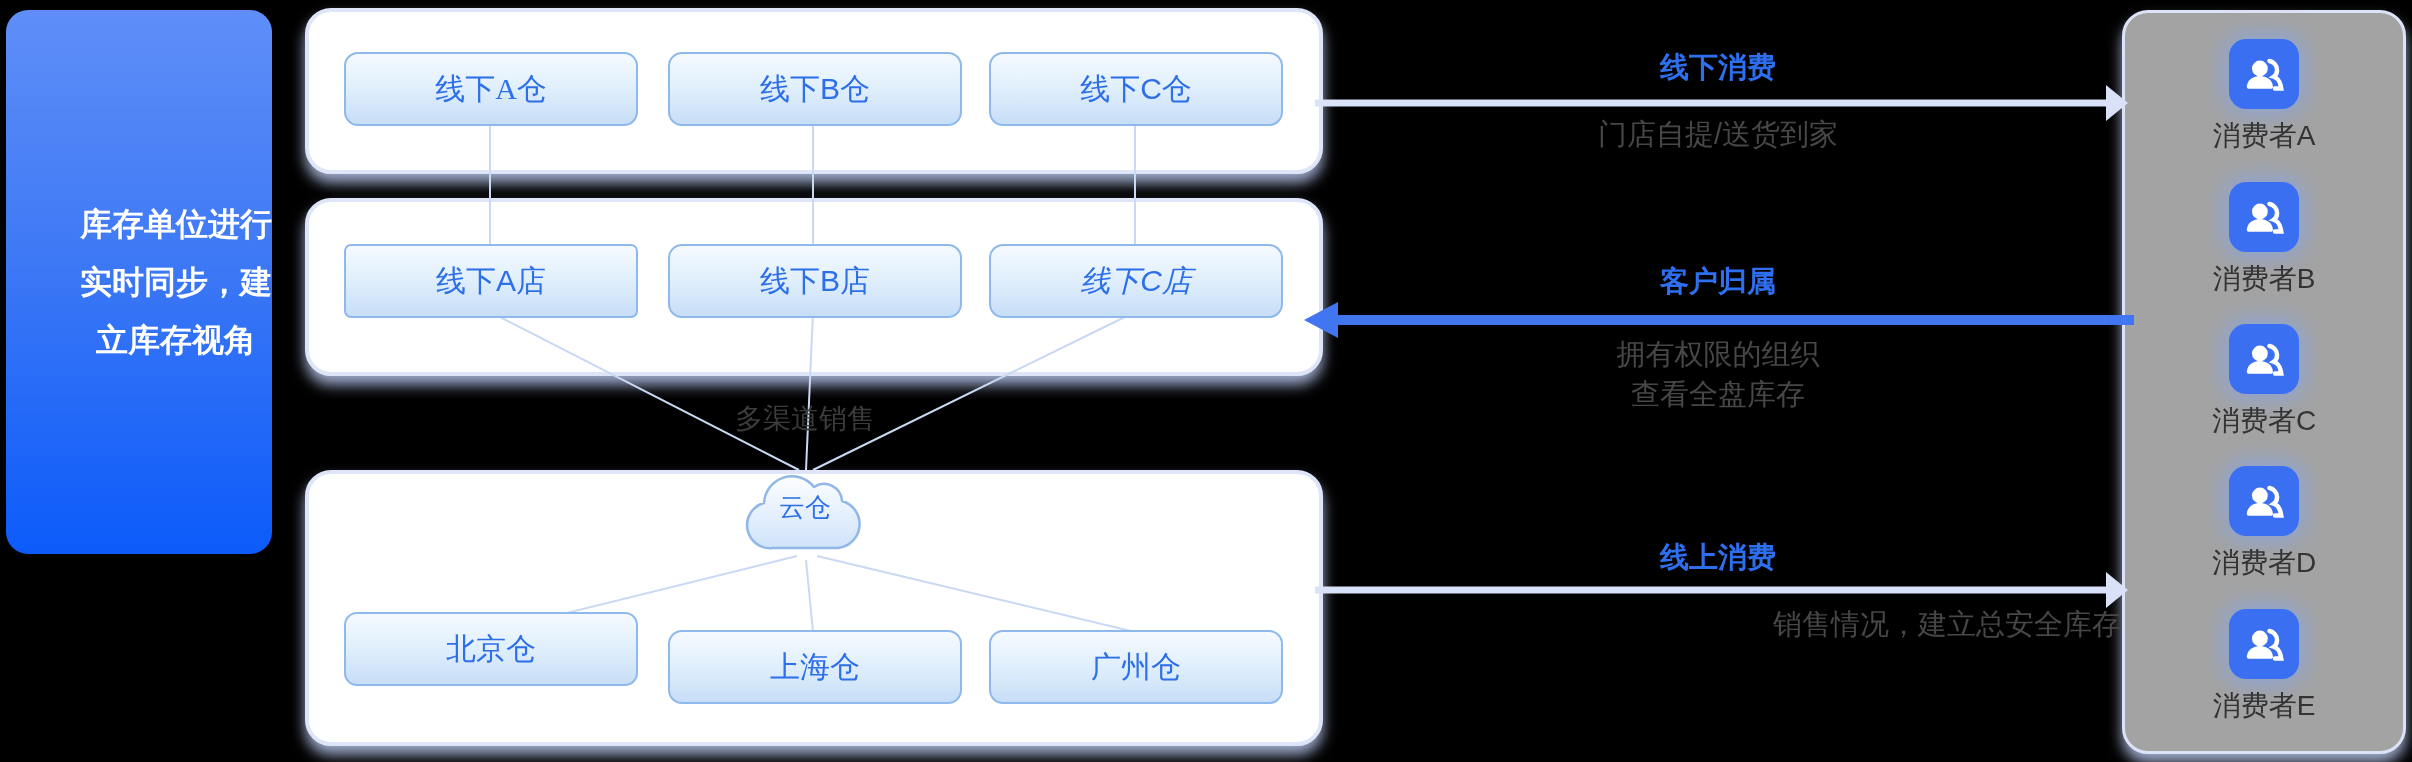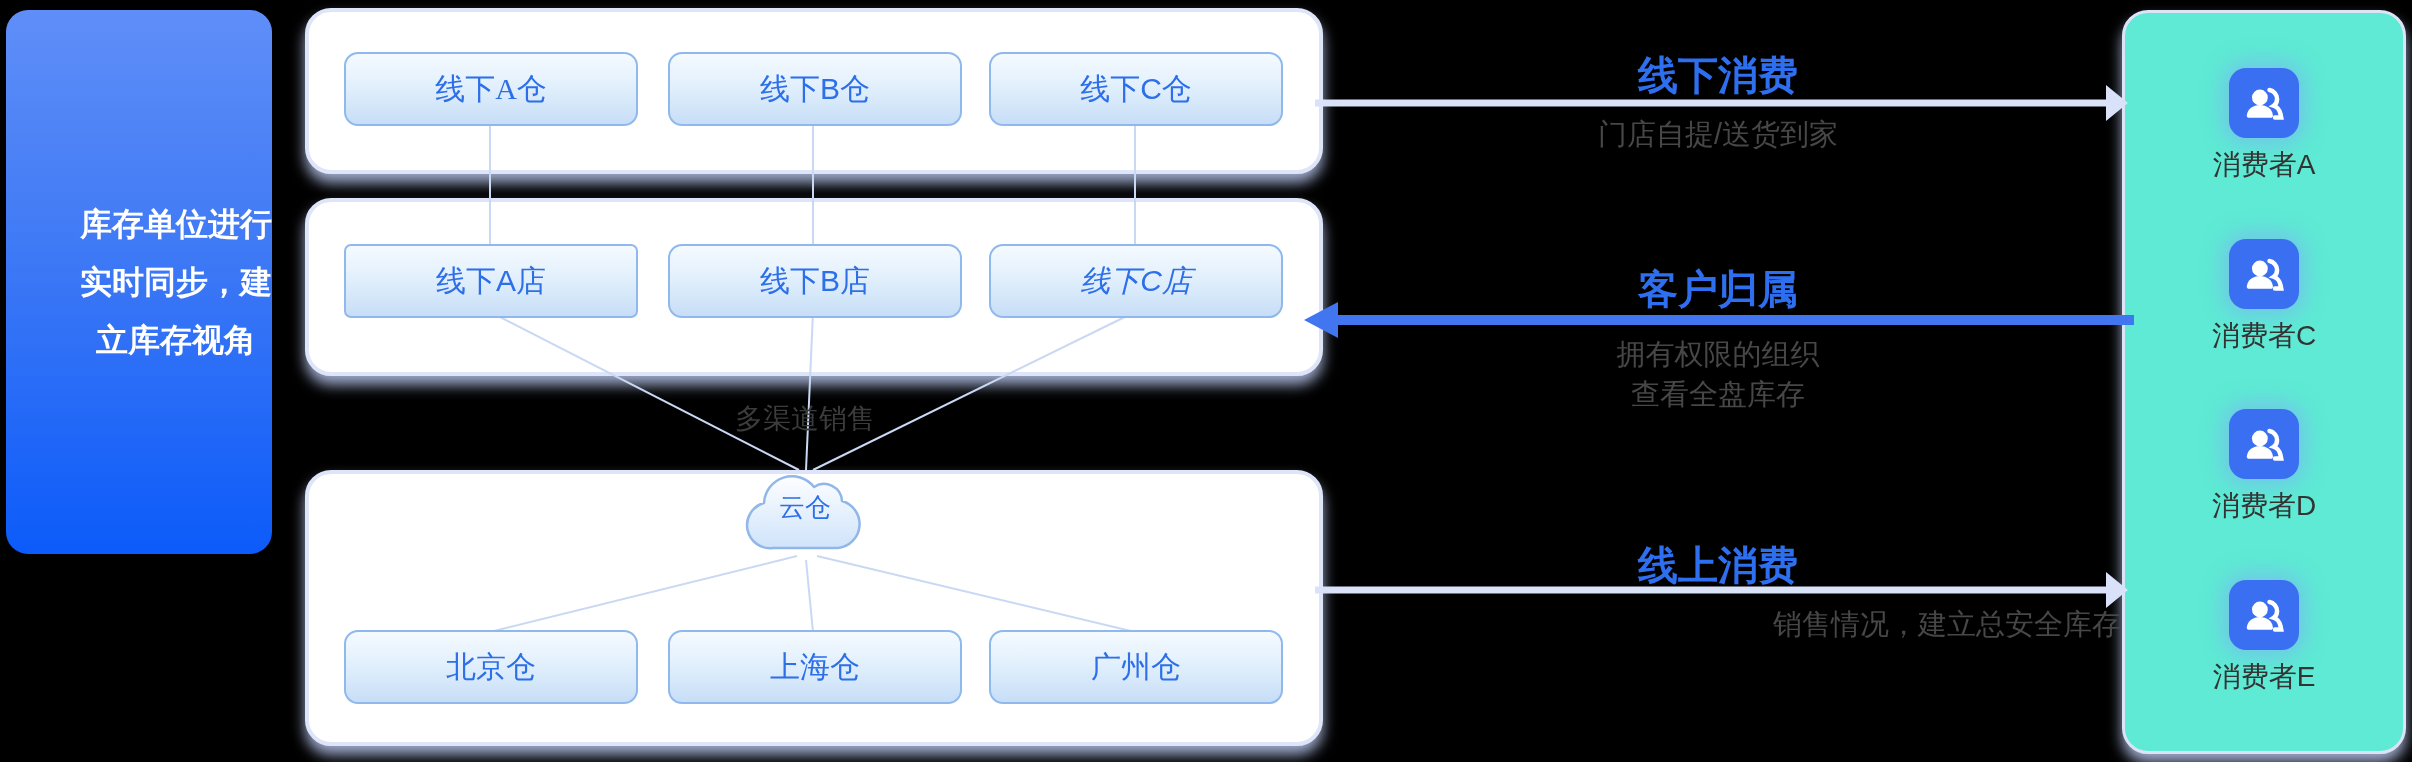--- a/index.html
+++ b/index.html
@@ -33,28 +33,28 @@
   
   .cloud{position:absolute;left:733px;top:456px;width:144px;height:110px;}
   .cloud svg{position:absolute;left:0;top:0;}
   .cloud .lbl{
     position:absolute;left:0;top:34px;width:100%;text-align:center;
     color:#2D6FE8;font-size:26px;font-weight:500;
   }
   
   .free-label{position:absolute;text-align:center;}
   .multi-channel{left:655px;top:400px;width:300px;color:#3C3C3C;font-size:28px;font-weight:500;}
-  .arrow-title{left:1315px;width:806px;color:#2E6FF0;font-size:40px;font-weight:700;}
+  .arrow-title{left:1315px;width:806px;color:#2E6FF0;font-size:29px;font-weight:700;}
   .arrow-sub{left:1315px;width:806px;color:#474747;font-size:29px;line-height:40px;}
   #t-offline{top:48px;} #s-offline{top:114px;}
   #t-attr{top:262px;}   #s-attr{top:334px;}
   #t-online{top:538px;} #s-online{top:604px;text-align:right;}
   
   .consumer-panel{
-    position:absolute;left:2122px;top:10px;width:284px;height:744px;background:#5eead4;
+    position:absolute;left:2122px;top:10px;width:284px;height:744px;background:#a3a3a3;
     border:3px solid #DCE3F7;border-radius:26px;box-sizing:border-box;
     box-shadow:0 9px 14px rgba(186,200,238,.85);
     display:flex;flex-direction:column;justify-content:space-evenly;align-items:center;
   }
   .consumer{display:flex;flex-direction:column;align-items:center;cursor:pointer;}
   .consumer .icon{
     width:70px;height:70px;border-radius:17px;background:#3B6FF1;
     box-shadow:0 0 20px 6px rgba(130,168,250,.55);
     display:flex;align-items:center;justify-content:center;
   }
@@ -82,20 +82,30 @@
   <div class="consumer-panel">
     <div class="consumer">
       <div class="icon">
         <svg width="44" height="44" viewBox="0 0 64 64">
           <path d="M40 13c6 1 11 7 11 13 0 4-2 8-5 10 6 2 9 7 10 12l1 5h-9" fill="none" stroke="#fff" stroke-width="6.5" stroke-linecap="round"></path>
           <circle cx="26" cy="24" r="11.5" fill="#fff"></circle>
           <path d="M7 50c1-9 9-15 19-15s18 6 19 15c0 2-1 3.5-3.5 3.5h-31C8 53.5 7 52 7 50z" fill="#fff"></path>
         </svg>
       </div>
       <div class="lbl">消费者A</div>
+    </div>
+    <div class="consumer">
+      <div class="icon">
+        <svg width="44" height="44" viewBox="0 0 64 64">
+          <path d="M40 13c6 1 11 7 11 13 0 4-2 8-5 10 6 2 9 7 10 12l1 5h-9" fill="none" stroke="#fff" stroke-width="6.5" stroke-linecap="round"></path>
+          <circle cx="26" cy="24" r="11.5" fill="#fff"></circle>
+          <path d="M7 50c1-9 9-15 19-15s18 6 19 15c0 2-1 3.5-3.5 3.5h-31C8 53.5 7 52 7 50z" fill="#fff"></path>
+        </svg>
+      </div>
+      <div class="lbl">消费者B</div>
     </div>
     <div class="consumer">
       <div class="icon">
         <svg width="44" height="44" viewBox="0 0 64 64">
           <path d="M40 13c6 1 11 7 11 13 0 4-2 8-5 10 6 2 9 7 10 12l1 5h-9" fill="none" stroke="#fff" stroke-width="6.5" stroke-linecap="round"></path>
           <circle cx="26" cy="24" r="11.5" fill="#fff"></circle>
           <path d="M7 50c1-9 9-15 19-15s18 6 19 15c0 2-1 3.5-3.5 3.5h-31C8 53.5 7 52 7 50z" fill="#fff"></path>
         </svg>
       </div>
       <div class="lbl">消费者C</div>
@@ -162,21 +172,21 @@
         <linearGradient id="cg" x1="0" y1="0" x2="0" y2="1">
           <stop offset="0" stop-color="#FDFEFF"></stop>
           <stop offset="1" stop-color="#CFE3FA"></stop>
         </linearGradient>
       </defs>
       <path d="M105 92 H40 A23 23 0 0 1 31 47 A28 28 0 0 1 81 31 A18 18 0 0 1 109 45 A24 24 0 0 1 105 92 Z" fill="url(#cg)" stroke="#91B7E8" stroke-width="2.5" stroke-linejoin="round"></path>
     </svg>
     <div class="lbl">云仓</div>
   </div>
 
-  <div class="node-btn" style="left:344px;top:630px;">北京仓</div>
+  <div class="node-btn" style="left:344px;top:612px;border-radius:13px;">北京仓</div>
   <div class="node-btn" style="left:668px;top:630px;">上海仓</div>
   <div class="node-btn" style="left:989px;top:630px;">广州仓</div>
 
   <div class="free-label multi-channel">多渠道销售</div>
 
   <div class="free-label arrow-title" id="t-offline">线下消费</div>
   <div class="free-label arrow-sub" id="s-offline">门店自提/送货到家</div>
 
   <div class="free-label arrow-title" id="t-attr">客户归属</div>
   <div class="free-label arrow-sub" id="s-attr">

